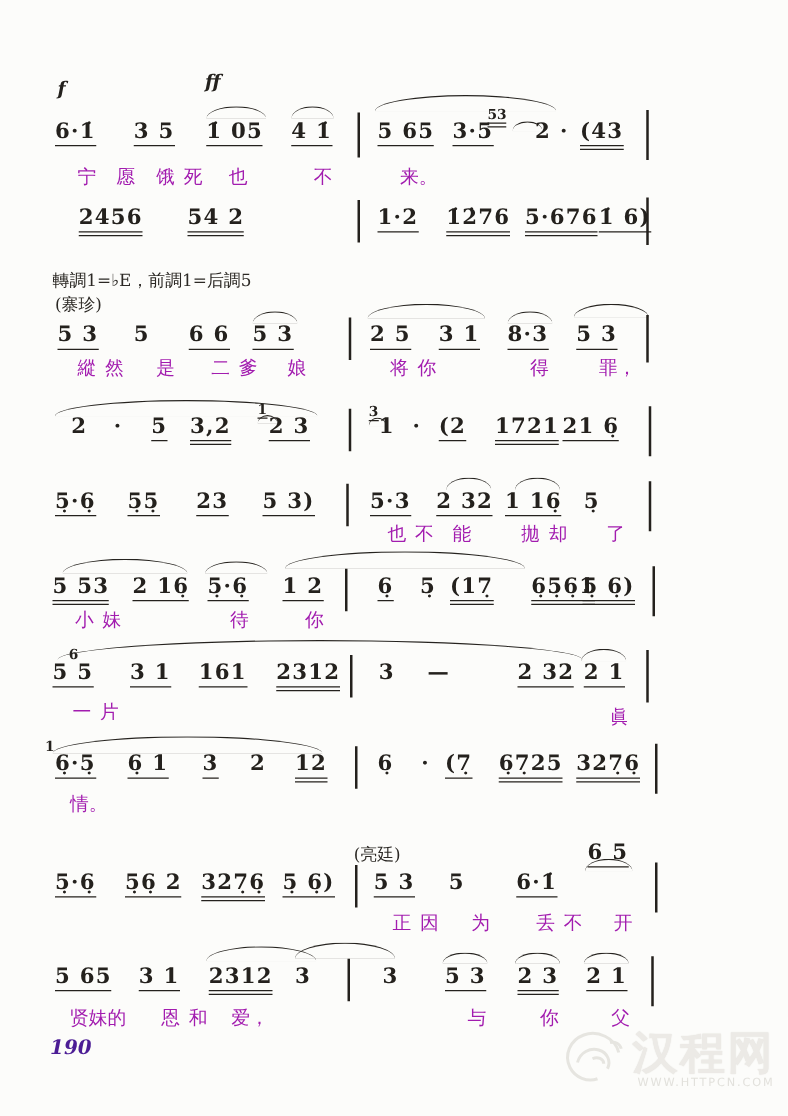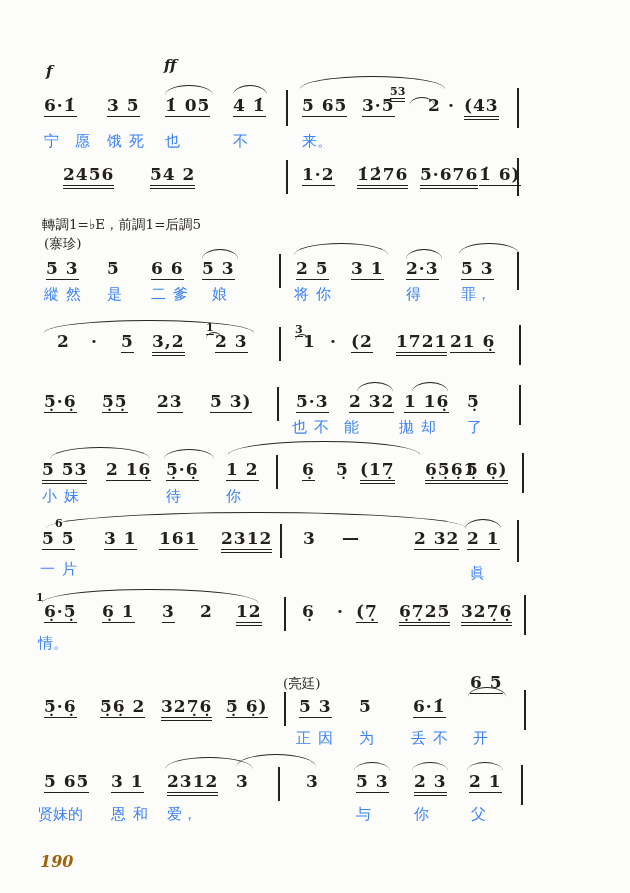--- a/index.html
+++ b/index.html
@@ -11,27 +11,27 @@
   .u1{border-bottom:1.7px solid #24211d;padding-bottom:2px;}
   .u2{border-bottom:1.7px solid #24211d;padding-bottom:2px;}
   .u2::after{content:"";position:absolute;left:0;right:0;bottom:-4px;border-bottom:1.7px solid #24211d;}
   .g{font-size:11px;letter-spacing:0;}
   .g.u1,.g.u2{padding-bottom:1px;}
   
   .bar{position:absolute;width:1.6px;background:#24211d;}
   
   .s{position:absolute;border-top:1.6px solid #26231f;border-radius:50% / 100% 100% 0 0;}
   
-  .w{position:absolute;font-size:15px;line-height:1;color:#3b82f6;white-space:pre;}
+  .w{position:absolute;font-size:15px;line-height:1;color:#a21caf;white-space:pre;margin-left:18px;}
   .ls1{letter-spacing:7px;}
   .ls2{letter-spacing:16px;}
   
   .dyn{position:absolute;font-style:italic;font-weight:bold;font-size:15px;color:#24211d;}
   .kt{position:absolute;font-size:13.5px;color:#2b2824;white-space:pre;}
-  .pn{position:absolute;font-style:italic;font-weight:bold;font-size:16px;color:#a16207;margin-top:24px;}
+  .pn{position:absolute;font-style:italic;font-weight:bold;font-size:16px;color:#4c1d95;}
   
   .wm{position:absolute;left:448px;top:816px;width:182px;height:74px;color:#e9e8e4;}
   .wm-site{position:absolute;left:58px;top:2px;font-size:36px;font-weight:bold;letter-spacing:2px;
            color:#eceae6;text-shadow:0 0 1px #e0dfda;}
   .wm-url{position:absolute;left:62px;top:46px;font-size:9px;letter-spacing:1.5px;color:#e2e1dc;
           font-family:"DejaVu Sans","Liberation Sans",sans-serif;}
   .wm-logo{position:absolute;left:0;top:4px;}
 </style>
 </head>
 <body>
@@ -75,21 +75,21 @@
 
   <span class="kt" style="left:42px;top:216px">轉調1=♭E，前調1=后調5</span>
   <span class="kt" style="left:44px;top:235px">(寨珍)</span>
 
   <span class="n u1" style="left:46px;top:260px">5 3</span>
   <span class="n" style="left:107px;top:260px">5</span>
   <span class="n u1" style="left:151px;top:260px">6 6</span>
   <span class="n u1" style="left:202px;top:260px">5 3</span>
   <span class="n u1" style="left:296px;top:260px">2 5</span>
   <span class="n u1" style="left:351px;top:260px">3 1</span>
-  <span class="n u1" style="left:406px;top:260px">2·3</span>
+  <span class="n u1" style="left:406px;top:260px">8·3</span>
   <span class="n u1" style="left:461px;top:260px">5 3</span>
   <div class="bar" style="left:279px;top:254px;height:34px"></div>
   <div class="bar" style="left:517px;top:252px;height:38px"></div>
   <div class="s" style="left:202px;top:249px;width:36px;height:9px"></div>
   <div class="s" style="left:294px;top:243px;width:94px;height:11px"></div>
   <div class="s" style="left:406px;top:249px;width:36px;height:9px"></div>
   <div class="s" style="left:459px;top:243px;width:60px;height:10px"></div>
 
   <span class="w ls1" style="left:44px;top:287px">縱然</span>
   <span class="w" style="left:107px;top:287px">是</span>
@@ -225,14 +225,26 @@
 
   <span class="w" style="left:38px;top:807px">贤妹的</span>
   <span class="w ls1" style="left:111px;top:807px">恩和</span>
   <span class="w" style="left:167px;top:807px">爱，</span>
   <span class="w" style="left:356px;top:807px">与</span>
   <span class="w" style="left:414px;top:807px">你</span>
   <span class="w" style="left:471px;top:807px">父</span>
 
   <span class="pn" style="left:40px;top:828px">190</span>
 
+  <div class="wm">
+    <svg class="wm-logo" width="54" height="54" viewBox="0 0 54 54">
+      <g fill="none" stroke="#e6e5e0" stroke-width="2.4">
+        <path d="M47 22 C44 10 30 4 19 8 C8 12 3 24 8 34 C12 42 22 46 30 43"></path>
+        <path d="M14 30 C16 22 24 18 31 20 C38 22 41 29 38 35"></path>
+        <path d="M26 27 C30 25 35 27 35 31"></path>
+        <path d="M40 14 C44 13 48 15 49 19"></path>
+      </g>
+    </svg>
+    <span class="wm-site">汉程网</span>
+    <span class="wm-url">WWW.HTTPCN.COM</span>
+  </div>
 
 </div>
 
 </body></html>

